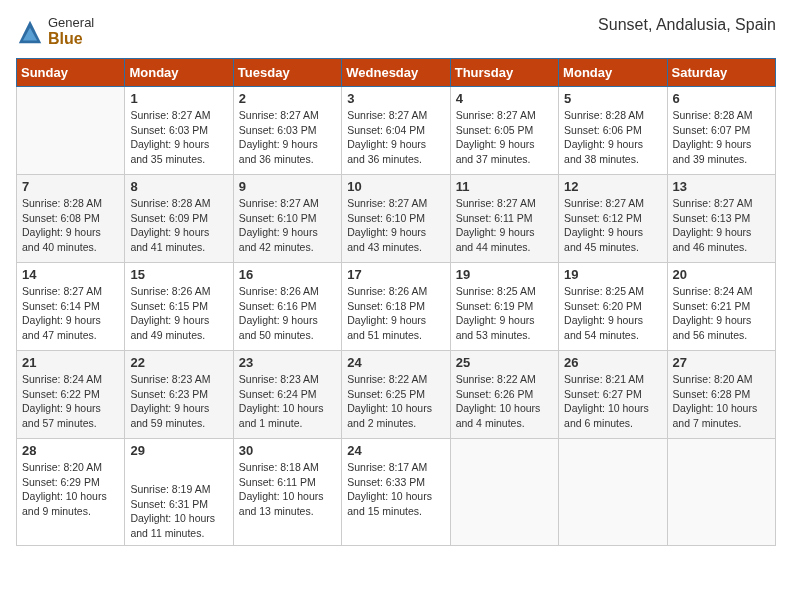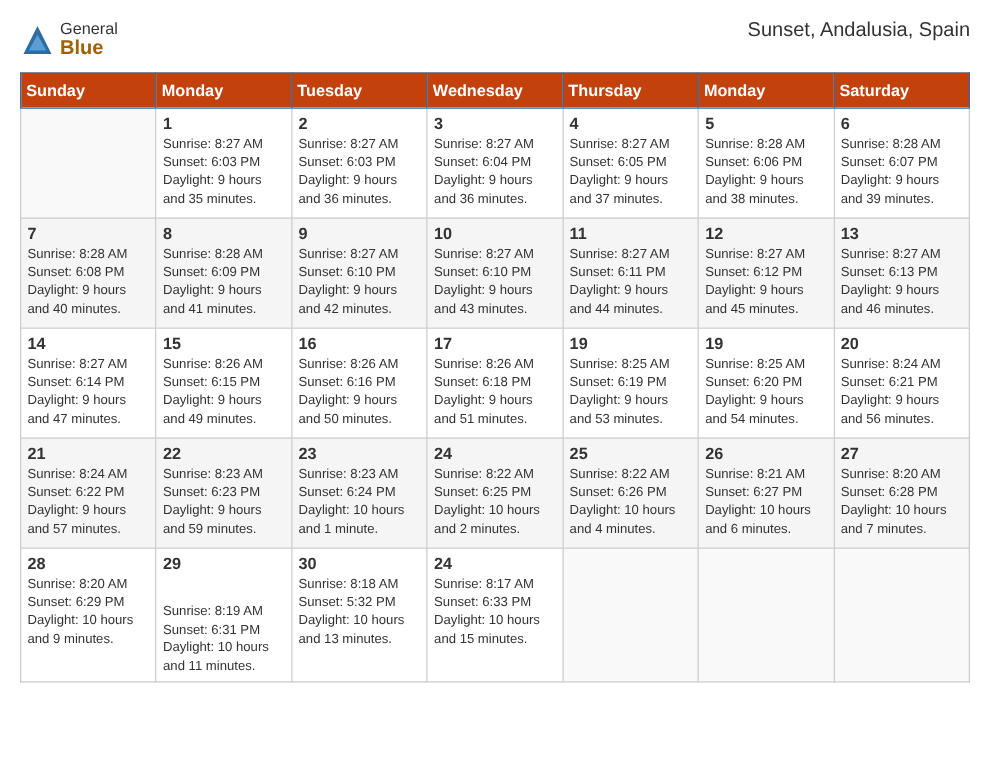--- a/index.html
+++ b/index.html
@@ -337,21 +337,21 @@
         <td>
           <span class="day-num">29</span>
           <div class="day-info" style="white-space: pre-line; margin-top: 24px;">Sunrise: 8:19 AM
 Sunset: 6:31 PM
 Daylight: 10 hours
 and 11 minutes.</div>
         </td>
         <td>
           <span class="day-num">30</span>
           <div class="day-info" style="white-space: pre-line;">Sunrise: 8:18 AM
-Sunset: 5:32 PM
+Sunset: 6:11 PM
 Daylight: 10 hours
 and 13 minutes.</div>
         </td>
         <td>
           <span class="day-num">24</span>
           <div class="day-info" style="white-space: pre-line;">Sunrise: 8:17 AM
 Sunset: 6:33 PM
 Daylight: 10 hours
 and 15 minutes.</div>
         </td>

